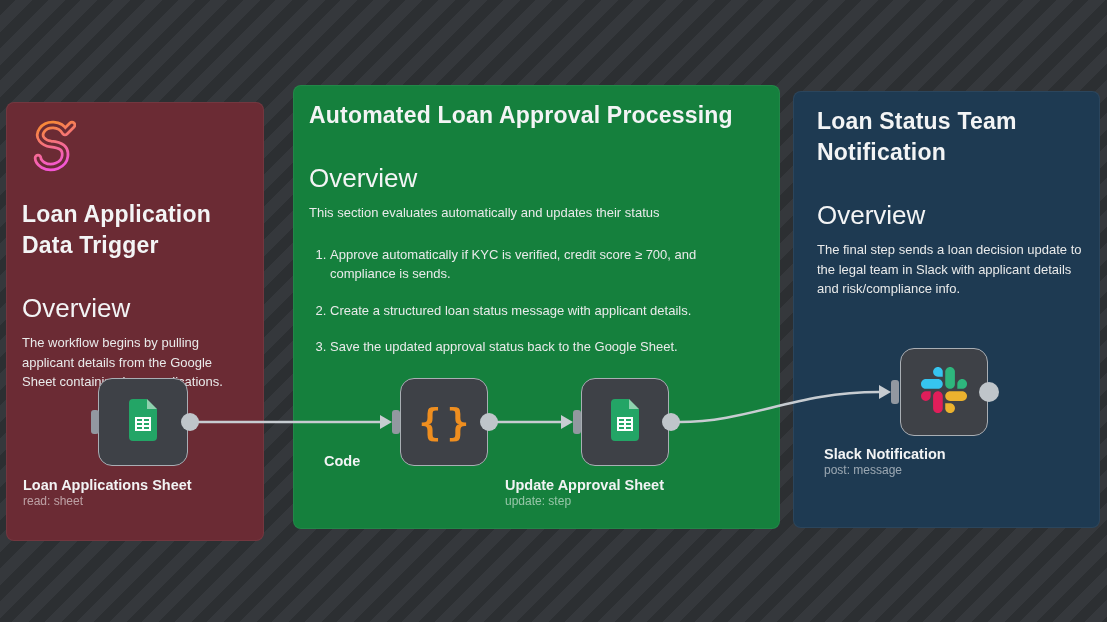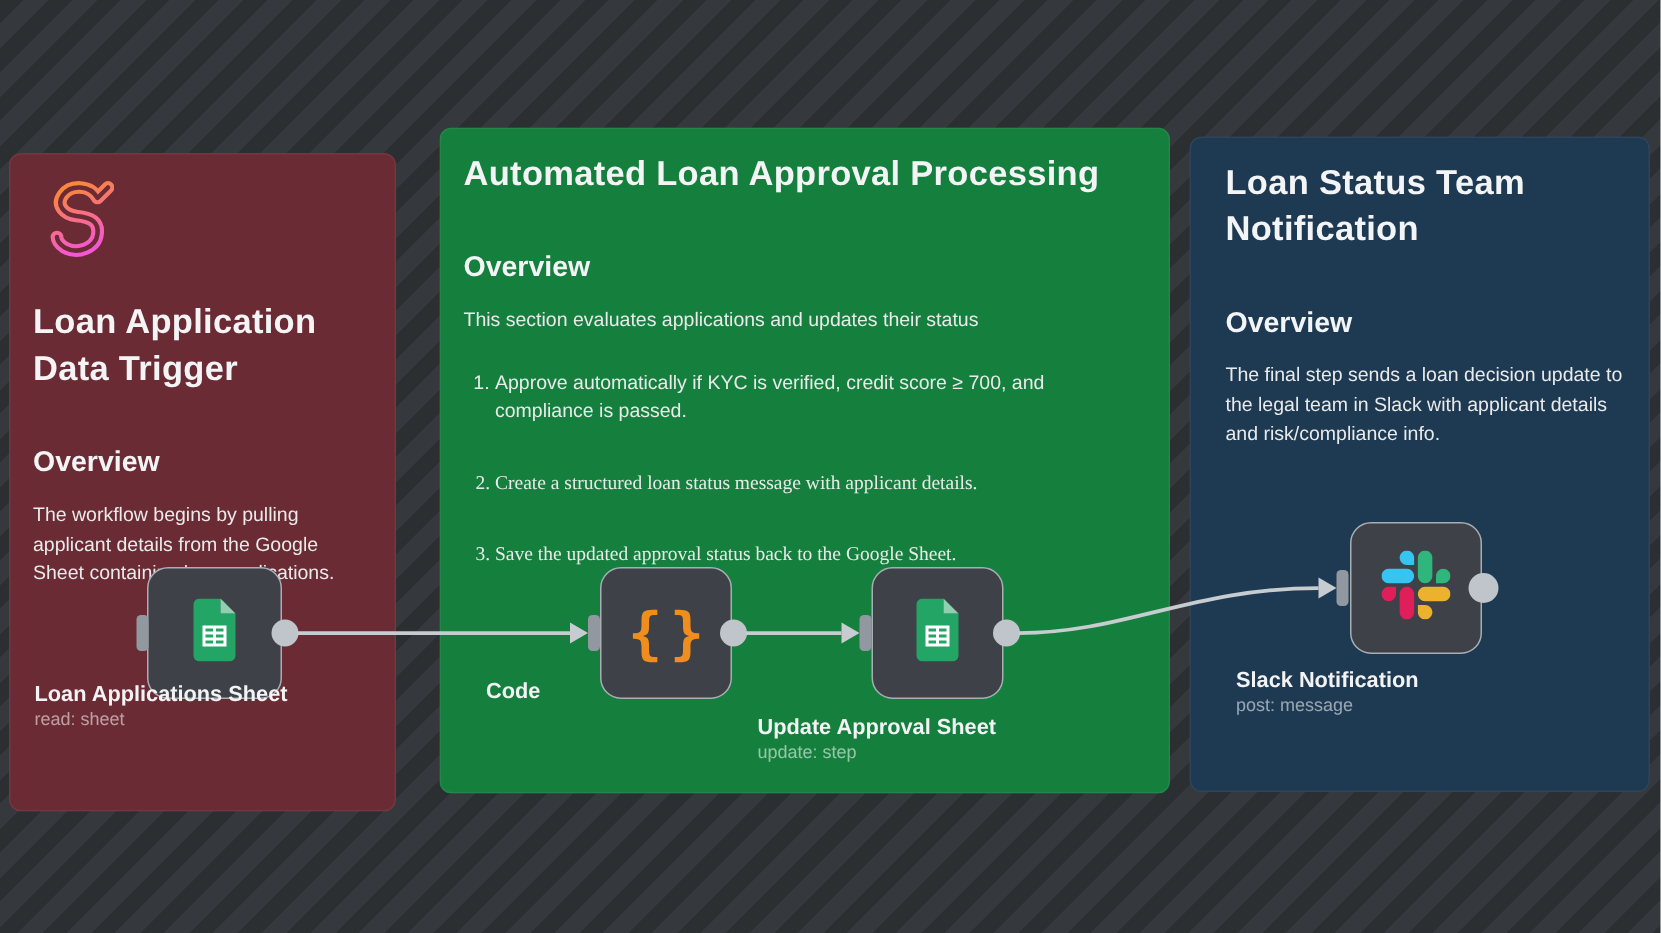--- a/index.html
+++ b/index.html
@@ -8,36 +8,36 @@
     background:repeating-linear-gradient(135deg,#2c2f32 0 11px,#35383c 11px 23px);
     font-family:"Liberation Sans",sans-serif;
   }
   #canvas{position:absolute;inset:0;}
   .sticky{position:absolute;border-radius:8px;box-sizing:border-box;
     padding:14px 15px;border:1px solid rgba(255,255,255,0.06);z-index:1;}
   #sticky-red{left:6px;top:102px;width:258px;height:439px;background:#6b2b34;}
   #sticky-olive{left:293px;top:85px;width:487px;height:444px;background:#15803d;}
   #sticky-blue{left:793px;top:91px;width:307px;height:437px;background:#1e3a52;padding-left:23px;}
   .sticky h1{margin:0;font-size:23px;line-height:31px;font-weight:bold;color:#f3f4f5;letter-spacing:.2px;}
-  .sticky h2{margin:33px 0 0;font-size:19px;line-height:29px;font-weight:bold;color:#f3f4f5;}
+  .sticky h2{margin:33px 0 0;font-size:26px;line-height:29px;font-weight:normal;color:#f3f4f5;}
   .sticky p{margin:10px 0 0;font-size:13px;line-height:19.5px;color:#e9eaea;}
   .sticky ol{margin:22px 0 0;padding-left:21px;font-size:13px;line-height:19.5px;color:#e9eaea;}
-  .sticky ol li+li{margin-top:28px;font-family:Liberation Serif, serif;}
+  .sticky ol li+li{margin-top:17px;}
   .logo-wrap{margin:0 0 24px 8px;height:58px;}
   .node{position:absolute;width:88px;height:88px;background:#3e4147;
     border:1.5px solid #a9aeb4;border-radius:14px;z-index:2;box-sizing:border-box;
     display:flex;align-items:center;justify-content:center;}
   #node-sheet1{left:98px;top:378px;width:90px;}
   #node-code{left:400px;top:378px;}
   #node-update{left:581px;top:378px;}
   #node-slack{left:900px;top:348px;}
   .node-caption{position:absolute;width:240px;text-align:left;z-index:2;}
   .node-caption .nl{font-size:14.5px;font-weight:bold;color:#f2f3f4;}
   .node-caption .ns{font-size:12px;color:rgba(255,255,255,0.55);margin-top:1px;}
-  #cap-sheet1{left:23px;top:455px;}
+  #cap-sheet1{left:23px;top:477px;}
   #cap-code{left:324px;top:453px;}
   #cap-update{left:505px;top:477px;}
   #cap-slack{left:824px;top:446px;}
   .braces{font-family:"DejaVu Sans Mono",monospace;font-size:38px;font-weight:bold;
     color:#ef8e1f;letter-spacing:5px;padding-left:5px;line-height:1;}
   #wires{position:absolute;inset:0;z-index:3;pointer-events:none;}
 </style>
 </head>
 <body>
 
@@ -57,23 +57,23 @@
       </svg>
     </div>
     <h1>Loan Application Data Trigger</h1>
     <h2>Overview</h2>
     <p>The workflow begins by pulling applicant details from the Google Sheet containing loan applications.</p>
   </div>
 
   <div class="sticky" id="sticky-olive">
     <h1>Automated Loan Approval Processing</h1>
     <h2>Overview</h2>
-    <p>This section evaluates applications and updates their status</p>
+    <p>This section evaluates automatically and updates their status</p>
     <ol>
-      <li>Approve automatically if KYC is verified, credit score ≥ 700, and compliance is passed.</li>
+      <li>Approve automatically if KYC is verified, credit score ≥ 700, and compliance is sends.</li>
       <li>Create a structured loan status message with applicant details.</li>
       <li>Save the updated approval status back to the Google Sheet.</li>
     </ol>
   </div>
 
   <div class="sticky" id="sticky-blue">
     <h1>Loan Status Team Notification</h1>
     <h2>Overview</h2>
     <p>The final step sends a loan decision update to the legal team in Slack with applicant details and risk/compliance info.</p>
   </div>

